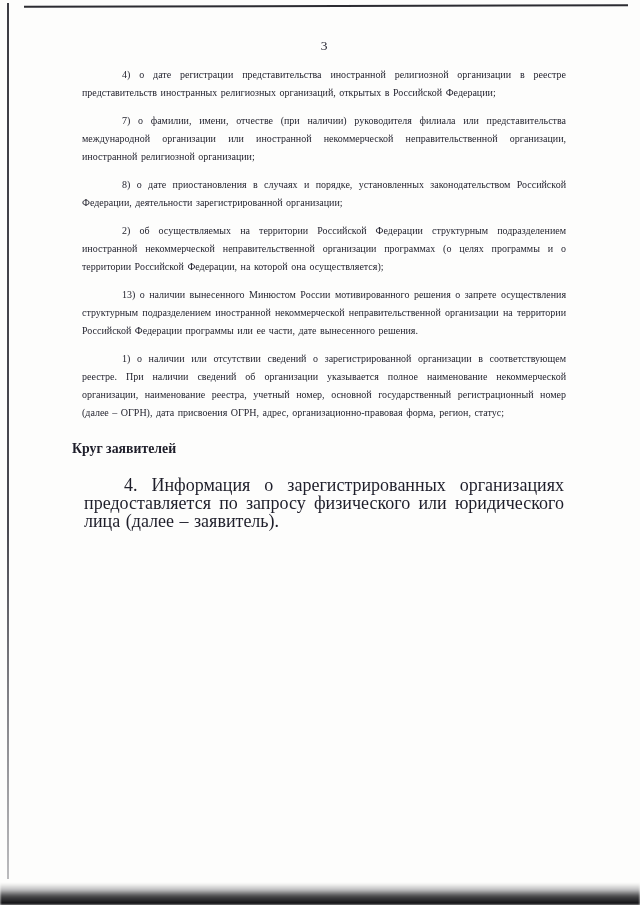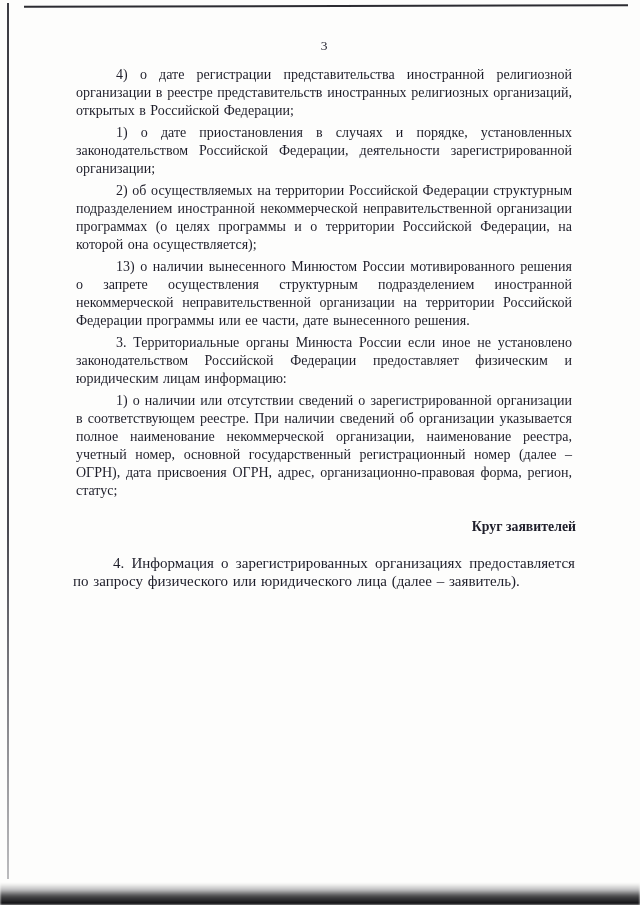--- a/index.html
+++ b/index.html
@@ -56,62 +56,62 @@
     left: 72px;
     width: 504px;
   }
   .page-number {
     text-align: center;
     font-size: 13.5px;
     line-height: 16px;
     margin: 0 0 12px 0;
   }
   .body-text p {
-    margin: 4px;
-    font-size: 14px;
+    margin: 10px;
+    font-size: 10px;
     line-height: 18px;
     text-align: justify;
     text-indent: 40px;
     word-spacing: 1px;
   }
   .section-heading {
     margin: 18px 0 18px 0;
     font-size: 13.8px;
     line-height: 18px;
     font-weight: bold;
-    text-align: right;
+    text-align: left;
     text-indent: 0;
   }
   .closing p {
-    margin: 1px;
-    font-size: 15px;
+    margin: 12px;
+    font-size: 18px;
     line-height: 18px;
     text-align: justify;
     text-indent: 40px;
     word-spacing: 1px;
   }
 </style>
 </head>
 <body>
 
 <div class="page">
 
   <div class="scan-top-line"></div>
   <div class="scan-left-line"></div>
 
   <div class="content">
 
     <div class="page-number">3</div>
 
     <div class="body-text">
       <p>4) о дате регистрации представительства иностранной религиозной организации в реестре представительств иностранных религиозных организаций, открытых в Российской Федерации;</p>
-      <p>1) о дате приостановления в случаях и порядке, установленных законодательством Российской Федерации, деятельности зарегистрированной организации;</p>
+      <p>7) о фамилии, имени, отчестве (при наличии) руководителя филиала или представительства международной организации или иностранной некоммерческой неправительственной организации, иностранной религиозной организации;</p>
+      <p>8) о дате приостановления в случаях и порядке, установленных законодательством Российской Федерации, деятельности зарегистрированной организации;</p>
       <p>2) об осуществляемых на территории Российской Федерации структурным подразделением иностранной некоммерческой неправительственной организации программах (о целях программы и о территории Российской Федерации, на которой она осуществляется);</p>
       <p>13) о наличии вынесенного Минюстом России мотивированного решения о запрете осуществления структурным подразделением иностранной некоммерческой неправительственной организации на территории Российской Федерации программы или ее части, дате вынесенного решения.</p>
-      <p>3. Территориальные органы Минюста России если иное не установлено законодательством Российской Федерации предоставляет физическим и юридическим лицам информацию:</p>
       <p>1) о наличии или отсутствии сведений о зарегистрированной организации в соответствующем реестре. При наличии сведений об организации указывается полное наименование некоммерческой организации, наименование реестра, учетный номер, основной государственный регистрационный номер (далее – ОГРН), дата присвоения ОГРН, адрес, организационно-правовая форма, регион, статус;</p>
     </div>
 
     <div class="section-heading">Круг заявителей</div>
 
     <div class="closing">
       <p>4. Информация о зарегистрированных организациях предоставляется по запросу физического или юридического лица (далее – заявитель).</p>
     </div>
 
   </div>

